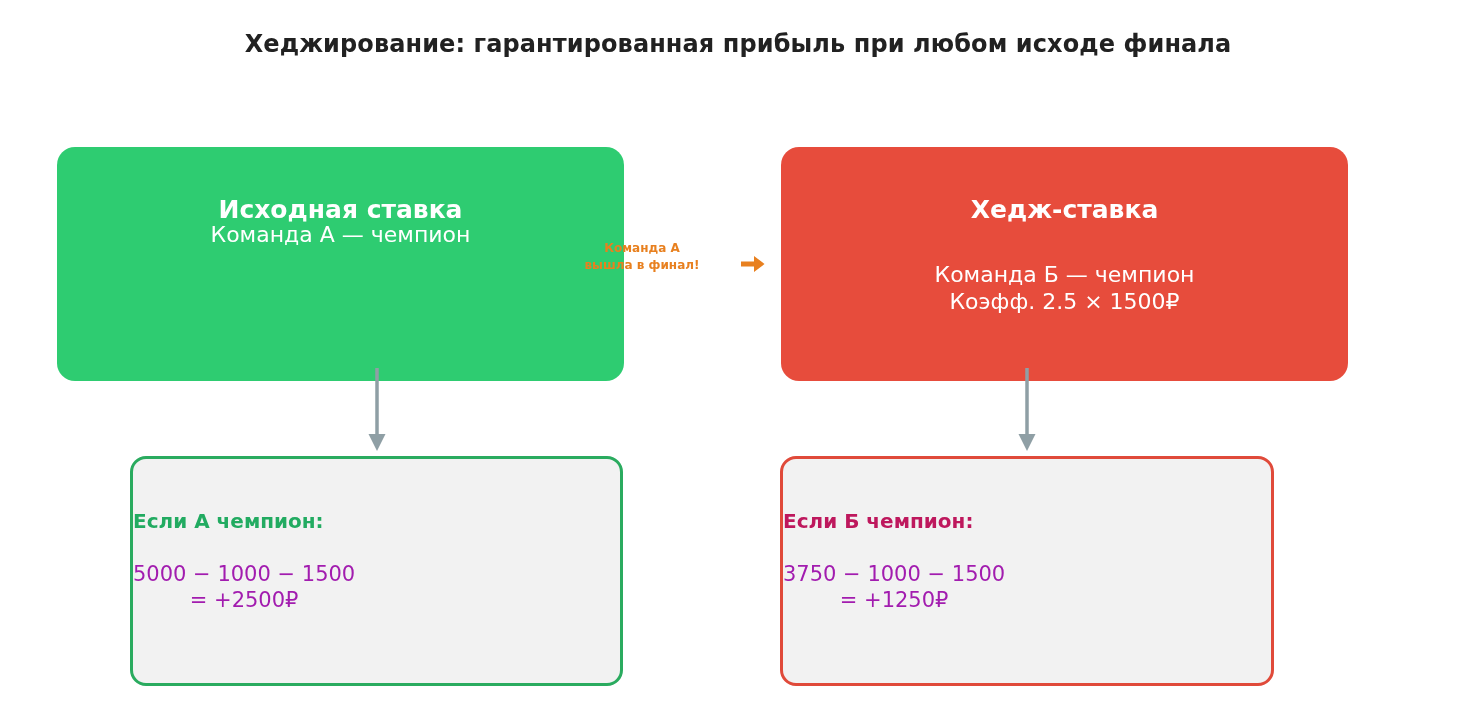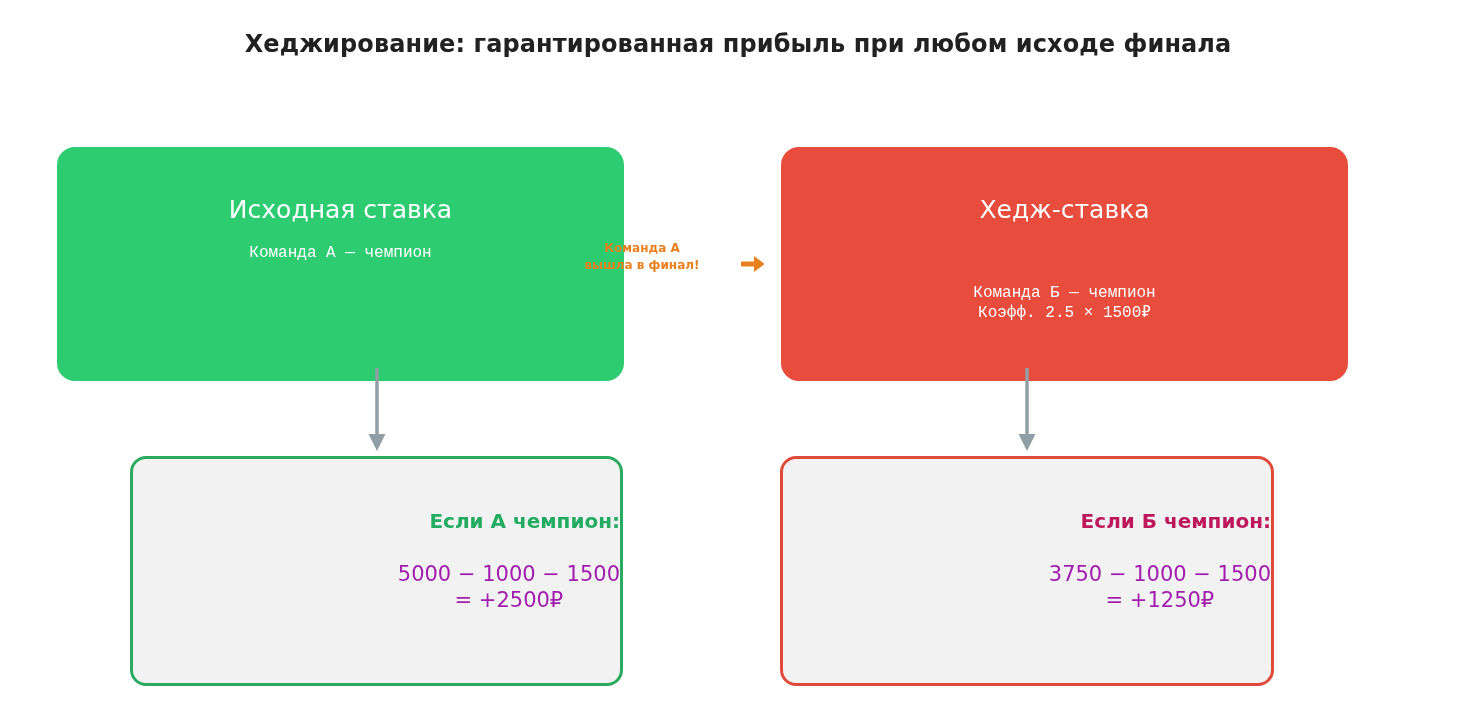--- a/index.html
+++ b/index.html
@@ -57,33 +57,31 @@
     left: 781px;
     top: 129px;
     width: 567px;
     height: 234px;
     background: #e74c3c;
     gap: 40px;
   }
   .card-top-title {
     margin-top: 50px;
     font-size: 25px;
+    font-weight: bold;
+    color: #ffffff;
+    text-align: center;
+    line-height: 1;
+  }
+  .card-top-body {
+    font-size: 22px;
     font-weight: normal;
     color: #ffffff;
     text-align: center;
-    line-height: 1;
-  }
-  .card-top-body {
-    margin-top: 22px;
-    font-size: 16px;
-    font-weight: normal;
-    color: #ffffff;
-    text-align: center;
     line-height: 1.22;
-    font-family: Liberation Mono, monospace;
   }
 
   
   .mid-note {
     position: absolute;
     left: 542px;
     top: 222px;
     width: 200px;
     text-align: center;
     font-size: 12px;
@@ -112,21 +110,21 @@
 
   
   .card-bottom {
     position: absolute;
     box-sizing: border-box;
     border-radius: 16px;
     background: #f2f2f2;
     border: 3px solid #2ecc71;
     display: flex;
     flex-direction: column;
-    align-items: flex-end;
+    align-items: flex-start;
     justify-content: flex-start;
   }
   .card-bottom.green { left: 130px; top: 438px; width: 493px; height: 230px; border-color: #2aab5f; }
   .card-bottom.red   { left: 780px; top: 438px; width: 494px; height: 230px; border-color: #e04a3a; }
 
   .card-bottom-title {
     margin-top: 52px;
     font-size: 20px;
     font-weight: bold;
     text-align: center;

